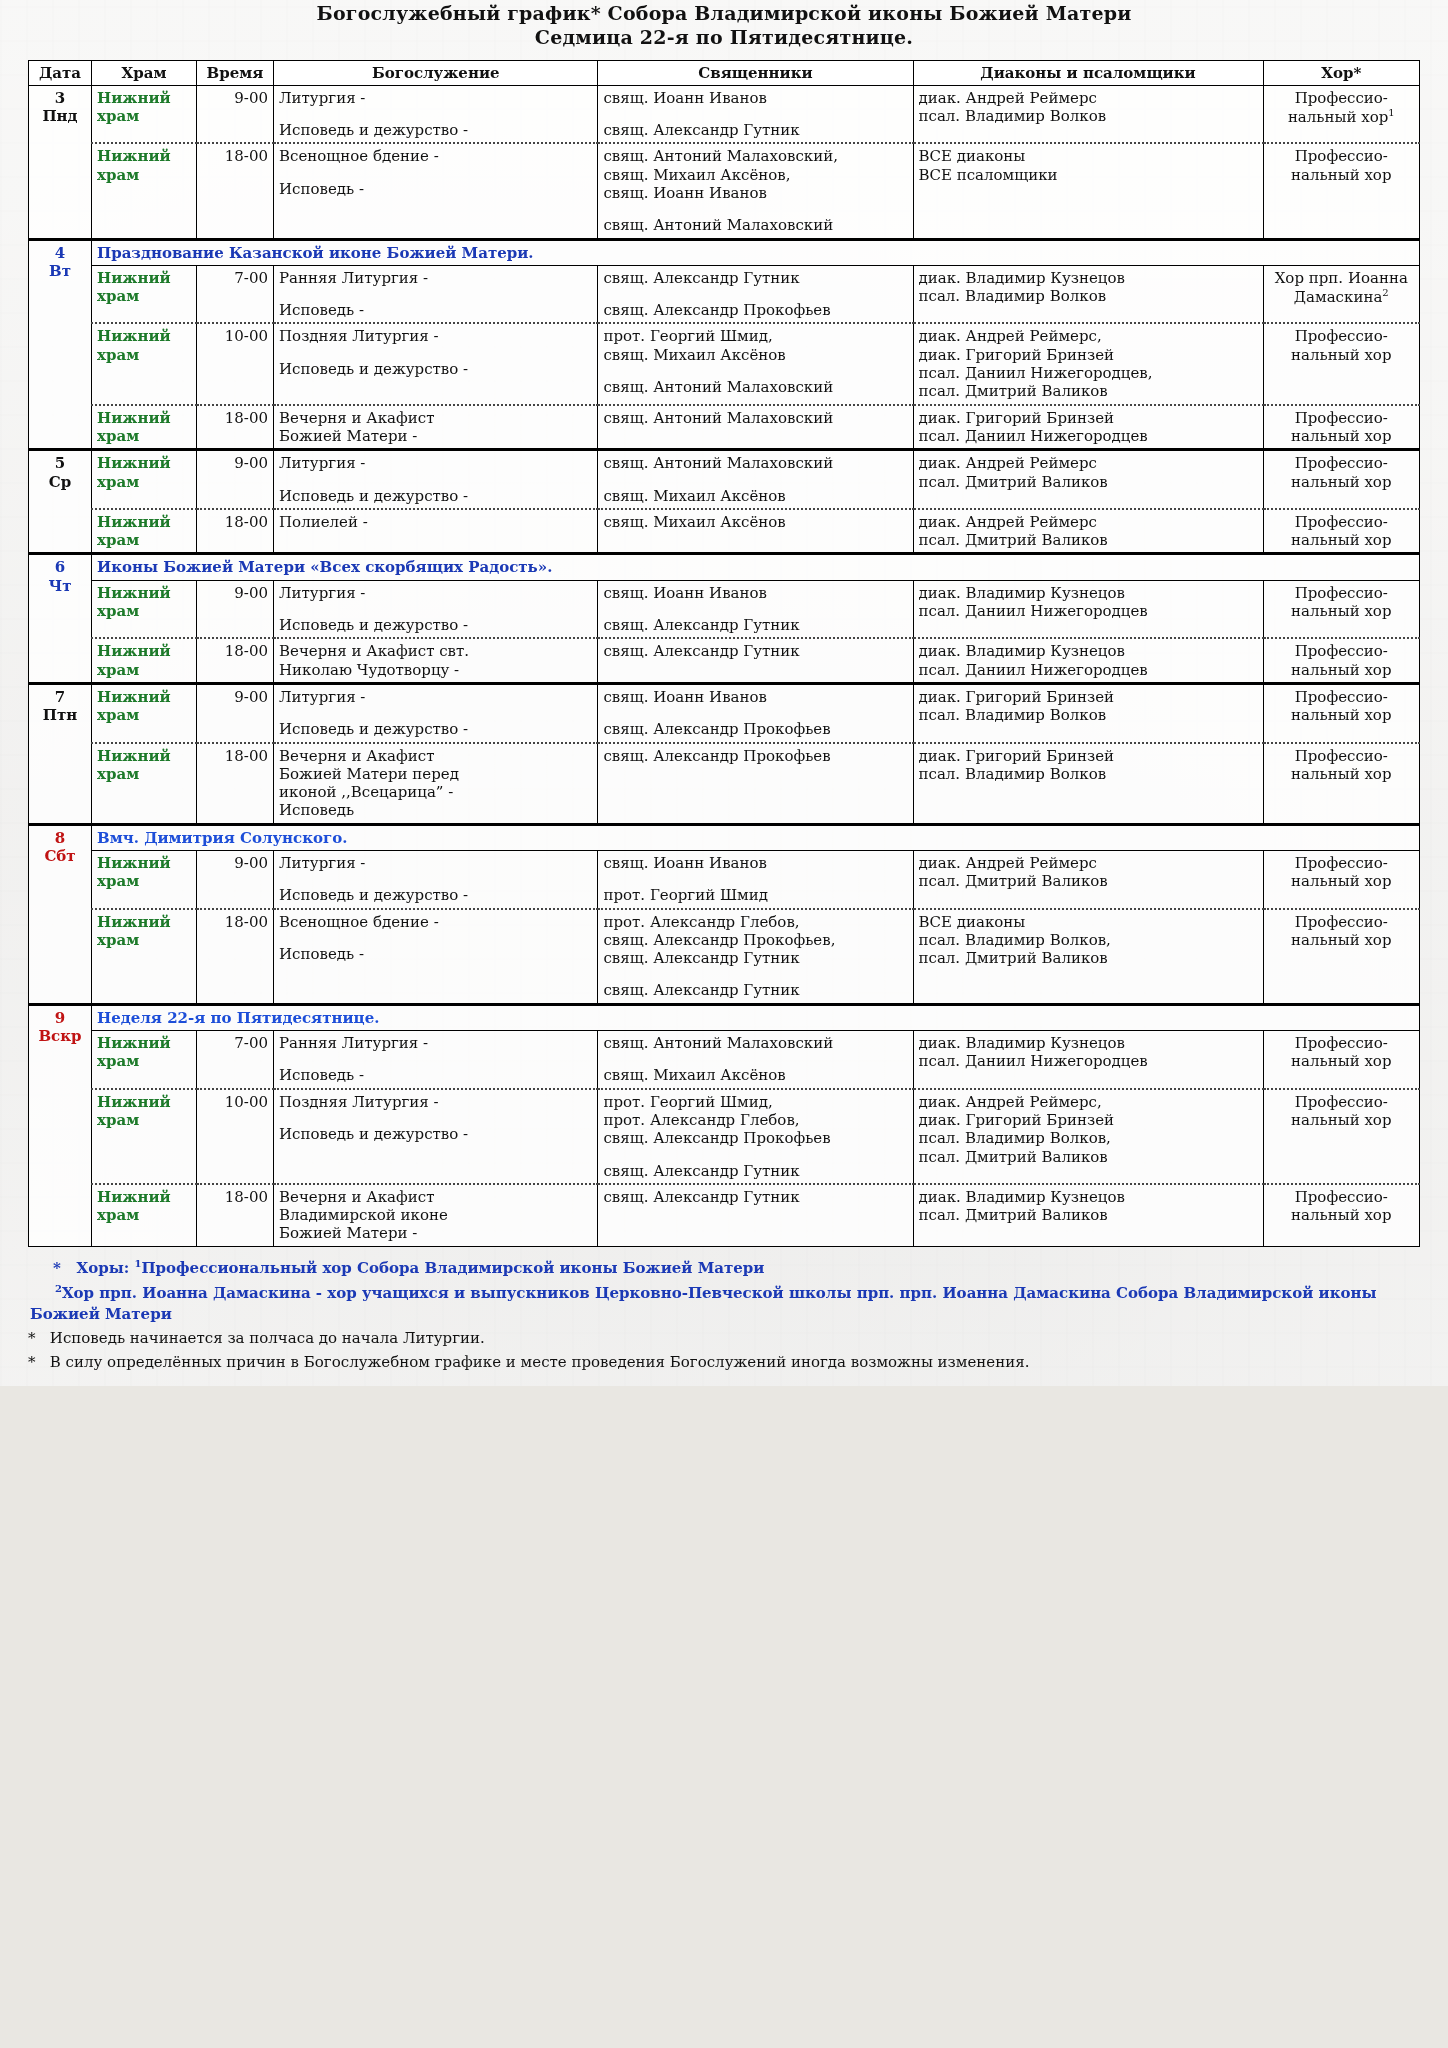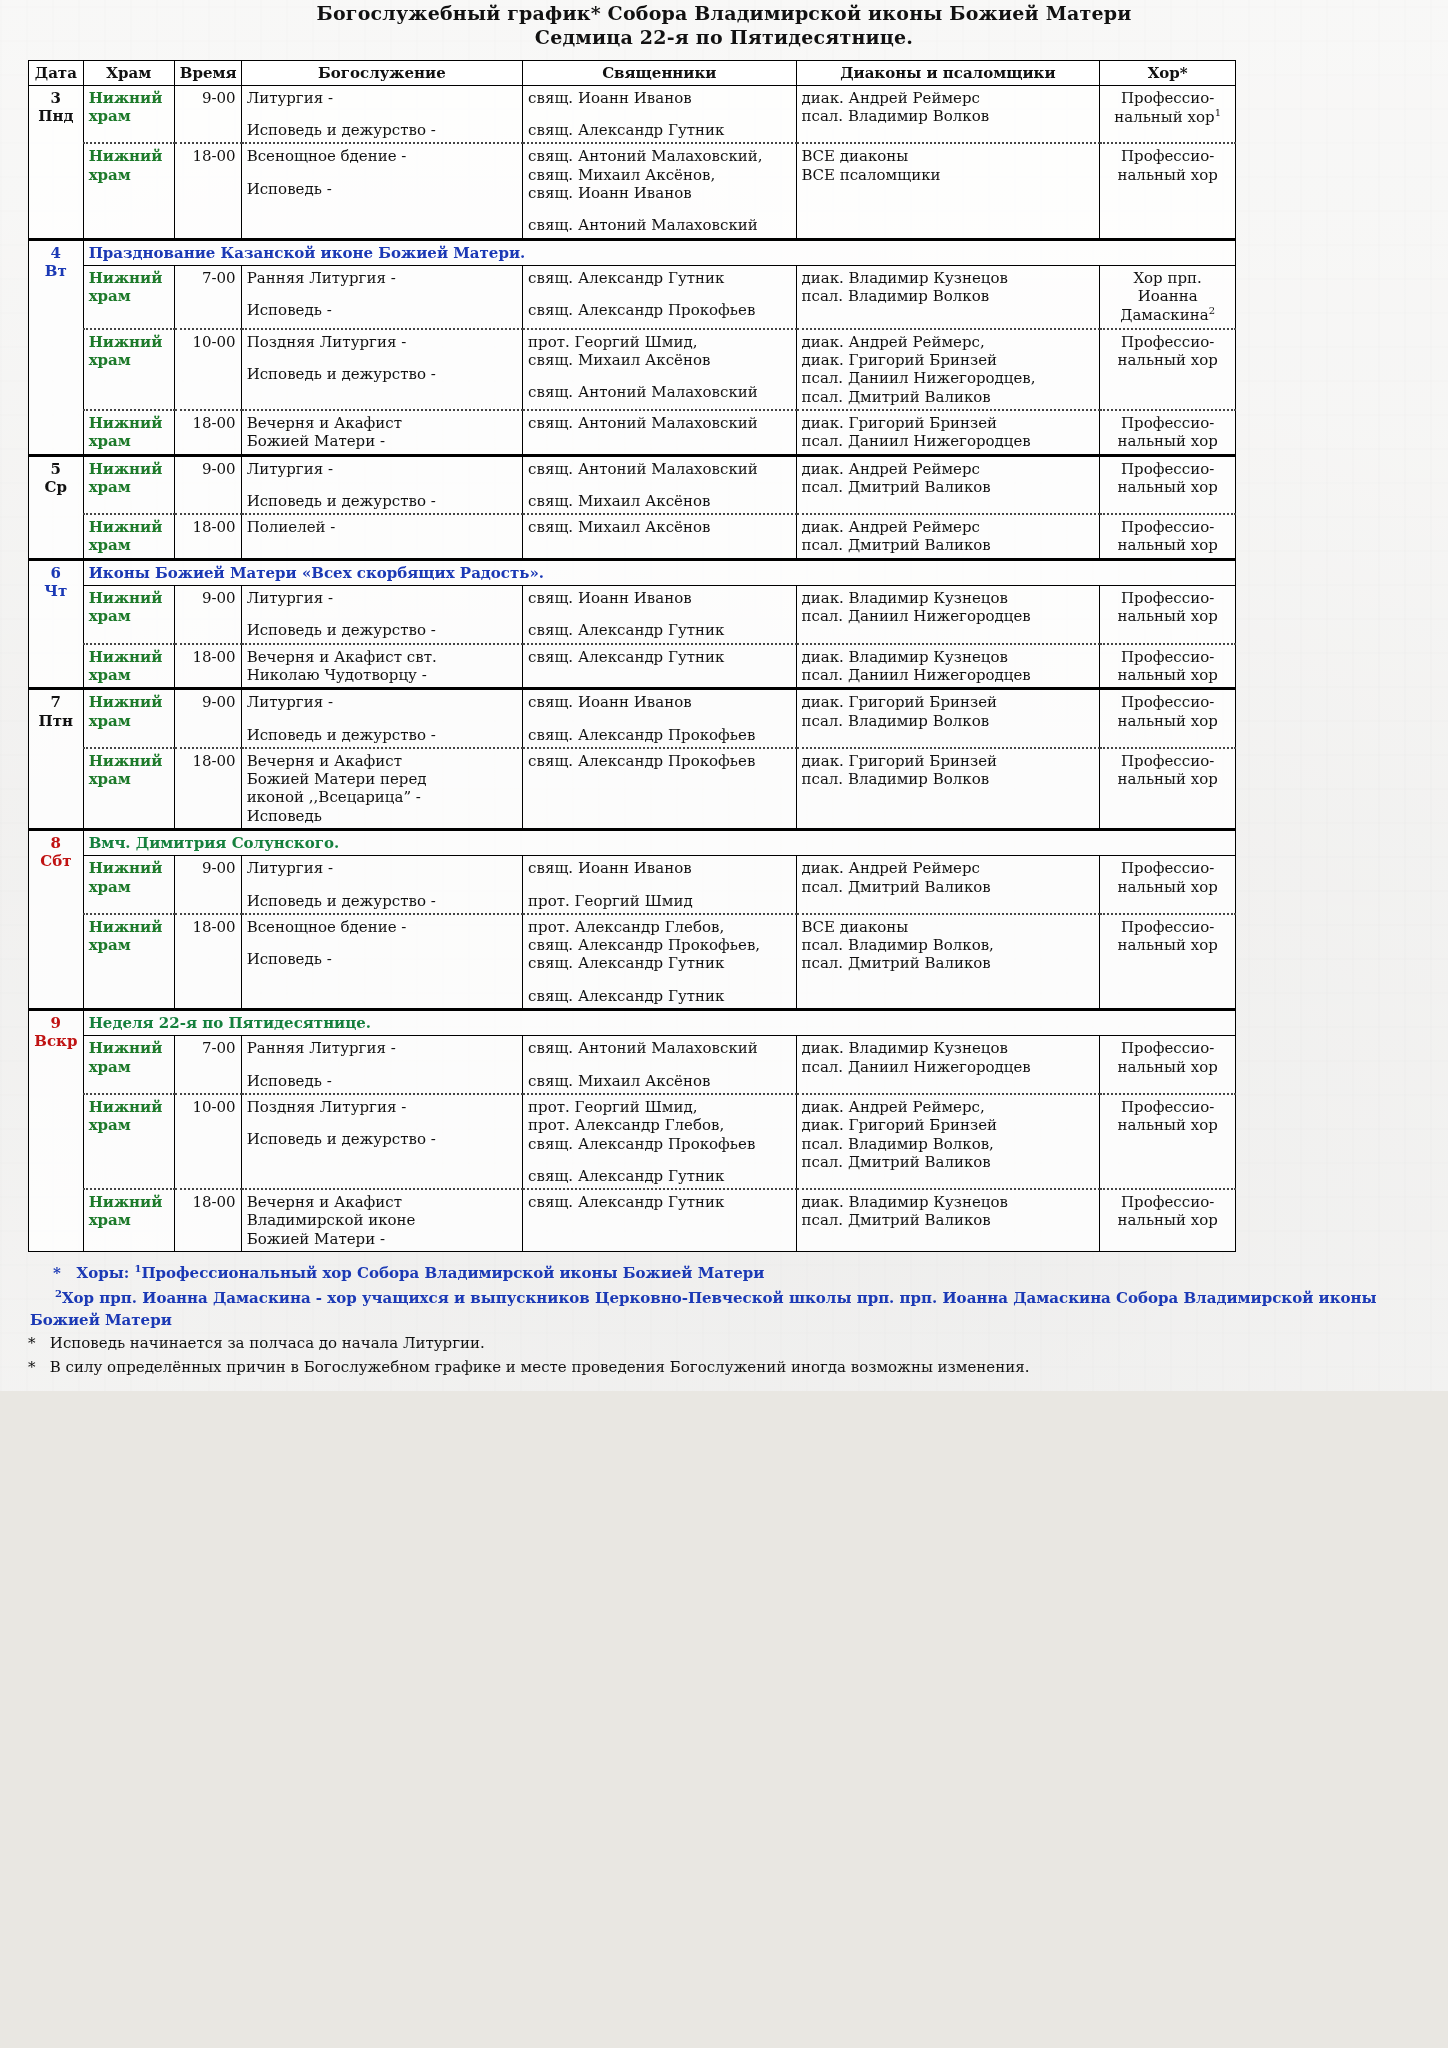--- a/index.html
+++ b/index.html
@@ -31,21 +31,21 @@
     font-weight:bold;
     font-size:19px;
     line-height:1.25;
     color:#111;
     letter-spacing:0.2px;
   }
   .title .l2{display:block;}
 
   table.sched{
     border-collapse:collapse;
-    width:1208px;
+    width:1392px;
     margin-top:10px;
     background:rgba(255,255,255,0.80);
     table-layout:fixed;
   }
   table.sched td, table.sched th{
     border:1px solid #000;
     vertical-align:top;
     padding:3px 5px;
     font-size:15px;
     line-height:1.22;
@@ -99,21 +99,21 @@
   .dot-b{border-bottom:2px dotted #444 !important;}
 
   .feast{
     text-align:left;
     font-weight:bold;
     font-size:23px;
     padding:6px 4px 7px 4px;
     line-height:1.2;
   }
   .feast-blue{color:#1b39b5;}
-  .feast-red{color:#15803d;}
+  .feast-red{color:#1d4ed8;}
 
   .thick-top{border-top:3px solid #000 !important;}
 
   .notes{
     margin-top:10px;
     font-family:"DejaVu Serif", serif;
     font-size:15px;
     line-height:1.45;
     color:#111;
   }

